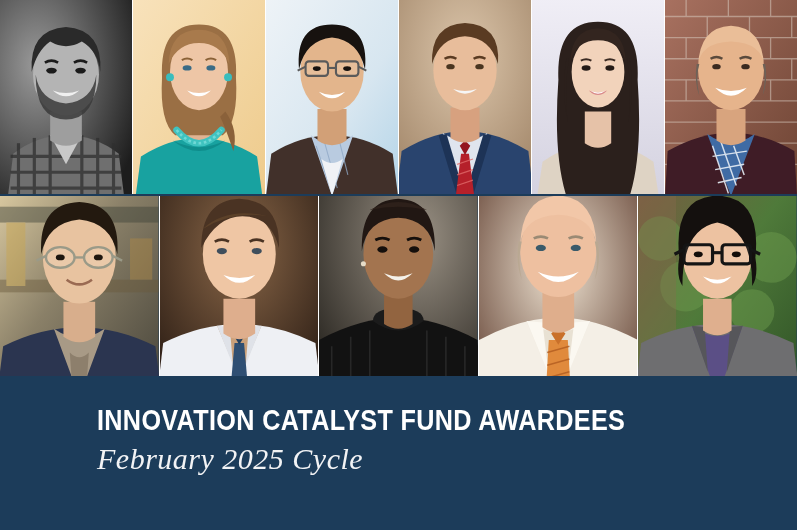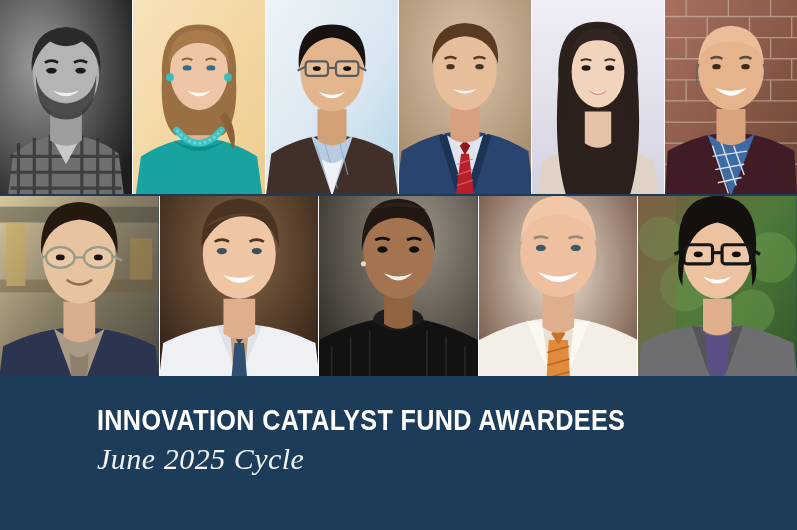--- a/index.html
+++ b/index.html
@@ -509,18 +509,18 @@
 
           <path d="M41 64 q9 9 18 0 q-9 4 -18 0 z" fill="#ffffff"></path>
         </svg>
       </div>
     </div>
   </div>
 
   <div id="banner">
     <div id="banner-text">
       <div id="title">Innovation Catalyst Fund Awardees</div>
-      <div id="subtitle">June 2025 Cycle</div>
+      <div id="subtitle">February 2025 Cycle</div>
     </div>
 
   </div>
 
 </div>
 
 </body></html>

